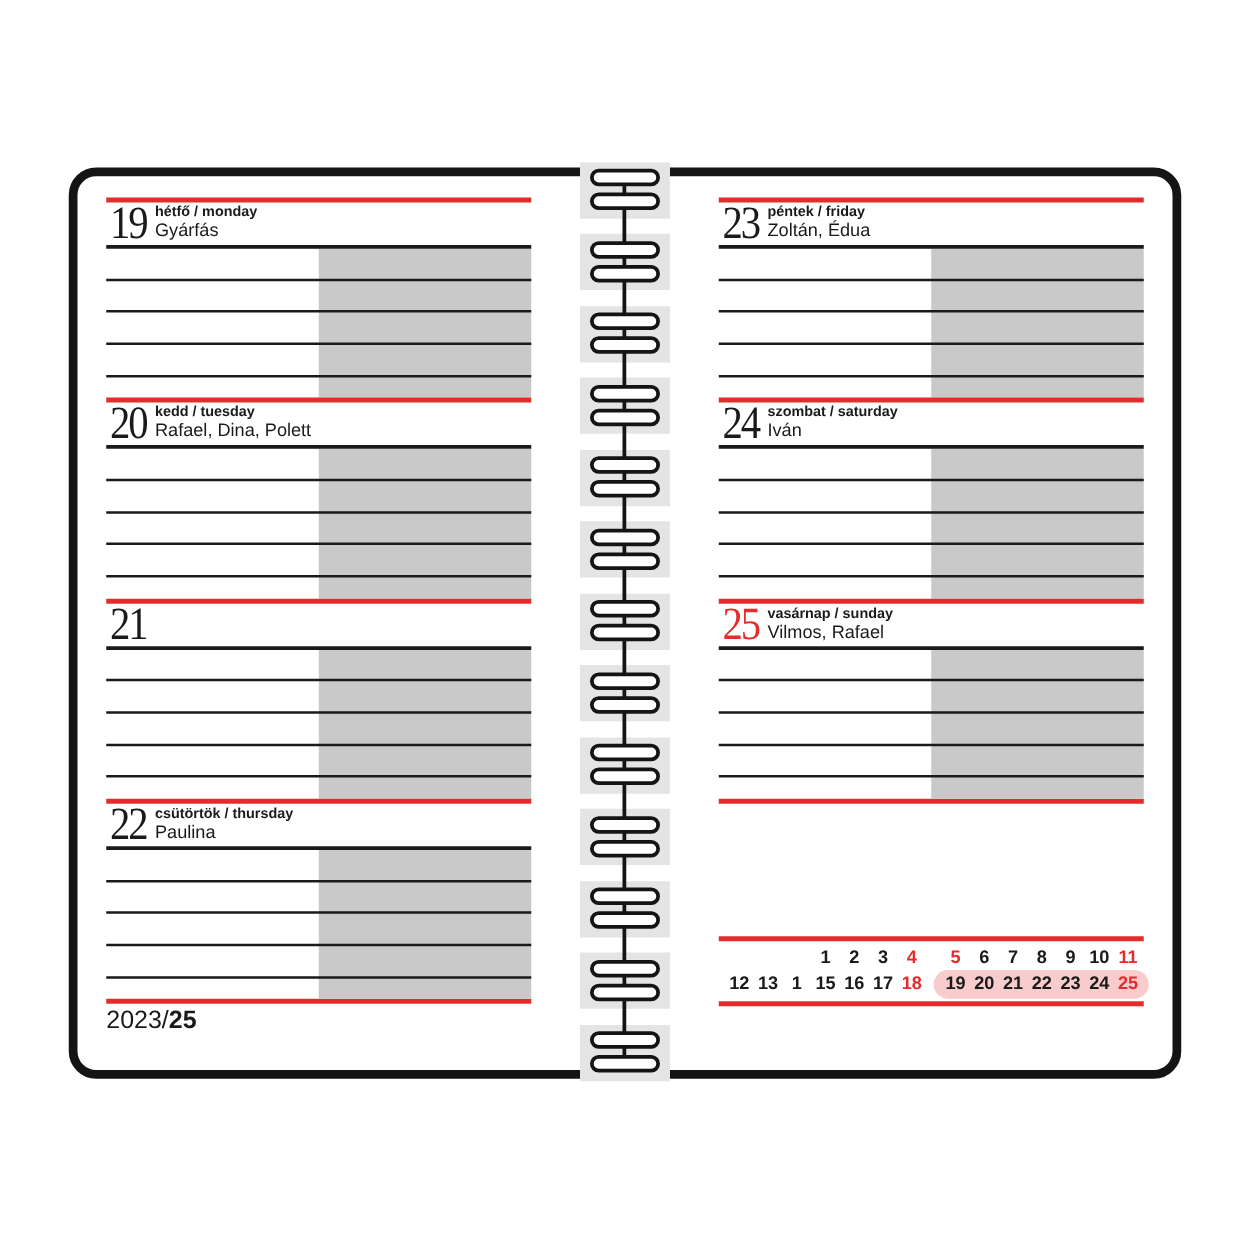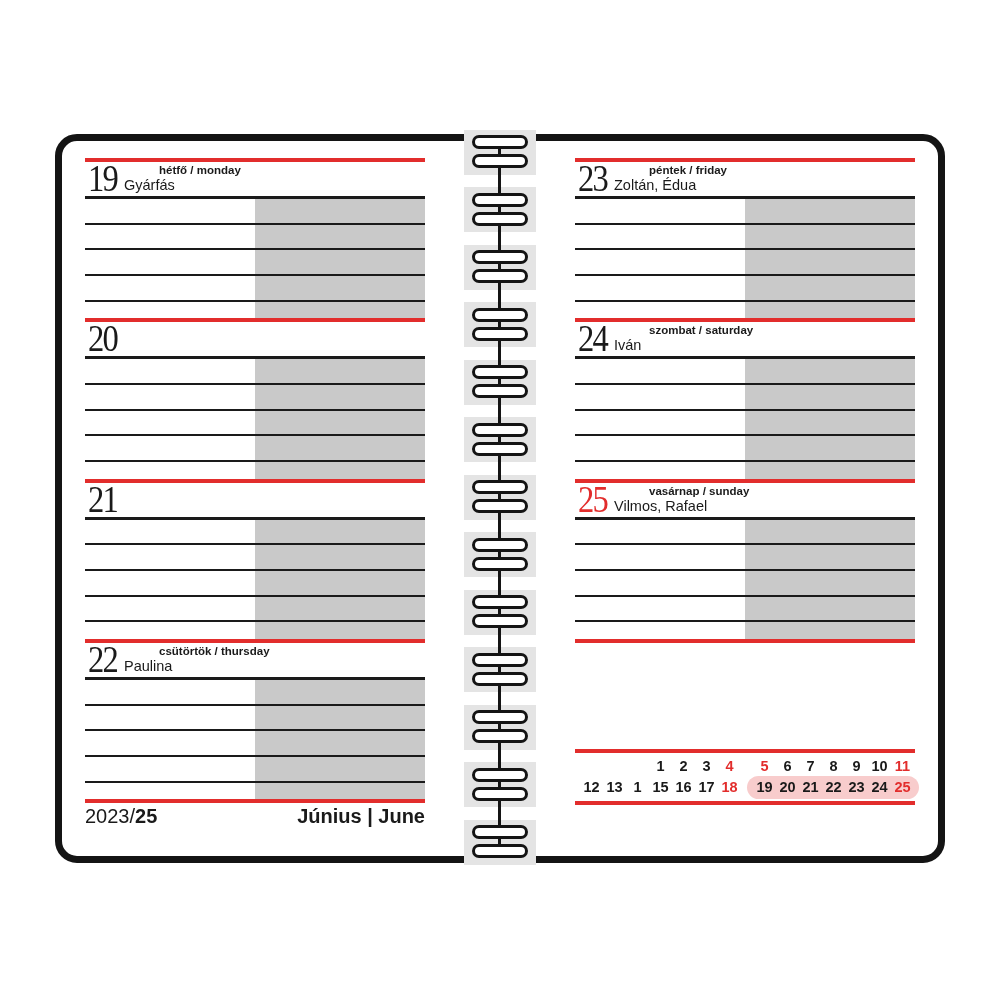--- a/index.html
+++ b/index.html
@@ -27,21 +27,21 @@
   #left-page{left:85px;top:158px;}
   #right-page{left:575px;top:158px;}
   .page{border-bottom:4px solid var(--red);}
   .day-section{position:relative;height:160.3px;border-top:4px solid var(--red);box-sizing:border-box;}
   .sec-head{position:relative;height:34px;border-bottom:3px solid #1a1a1a;z-index:2;
             display:flex;align-items:flex-start;}
   .day-num{font-family:"Liberation Serif",serif;font-size:37px;line-height:34px;
            width:34px;margin-left:3px;letter-spacing:-2px;transform:scaleX(.88);transform-origin:left;}
   .day-num.red{color:var(--red);}
   .head-labels{margin-left:2px;padding-top:2px;}
-  .day-label{font-size:11.5px;font-weight:700;line-height:13px;margin-left:35px;}
+  .day-label{font-size:11.5px;font-weight:700;line-height:13px;}
   .day-names{font-size:14.5px;font-weight:400;line-height:16px;}
   .gray-block{position:absolute;left:50%;right:0;top:37px;bottom:0;background:#c9c9c9;z-index:0;}
   .rules{position:absolute;left:0;right:0;top:37px;bottom:0;z-index:1;}
   .rule{height:25.7px;border-bottom:2.5px solid #1a1a1a;box-sizing:border-box;}
 
   
   #footer-week{position:absolute;left:85px;top:805px;font-size:20px;z-index:5;}
   #footer-week b{font-weight:700;}
   #footer-month{position:absolute;left:225px;top:805px;width:200px;text-align:right;
                 font-size:20px;font-weight:700;z-index:5;}
@@ -124,20 +124,24 @@
       <div class="rule"></div>
       <div class="rule"></div>
       <div class="rule"></div>
       <div class="rule"></div>
     </div>
   </div>
 
   <div class="day-section">
     <div class="sec-head">
       <div class="day-num">20</div>
+      <div class="head-labels">
+        <div class="day-label">kedd / tuesday</div>
+        <div class="day-names">Rafael, Dina, Polett</div>
+      </div>
     </div>
     <div class="gray-block"></div>
     <div class="rules">
       <div class="rule"></div>
       <div class="rule"></div>
       <div class="rule"></div>
       <div class="rule"></div>
     </div>
   </div>
 
@@ -219,21 +223,20 @@
       <div class="rule"></div>
       <div class="rule"></div>
       <div class="rule"></div>
       <div class="rule"></div>
     </div>
   </div>
 </div>
 
   <div id="footer-week"><span>2023/</span><b>25</b></div>
 
-  <div id="footer-month"><span>Június</span> <span>|</span> <span>June</span></div>
 
   <div id="mini-cal">
       <div class="cal-row">
         <div class="week-group week-a">
           <div class="cal-cell"></div>
           <div class="cal-cell"></div>
           <div class="cal-cell"></div>
           <div class="cal-cell">1</div>
           <div class="cal-cell">2</div>
           <div class="cal-cell">3</div>

